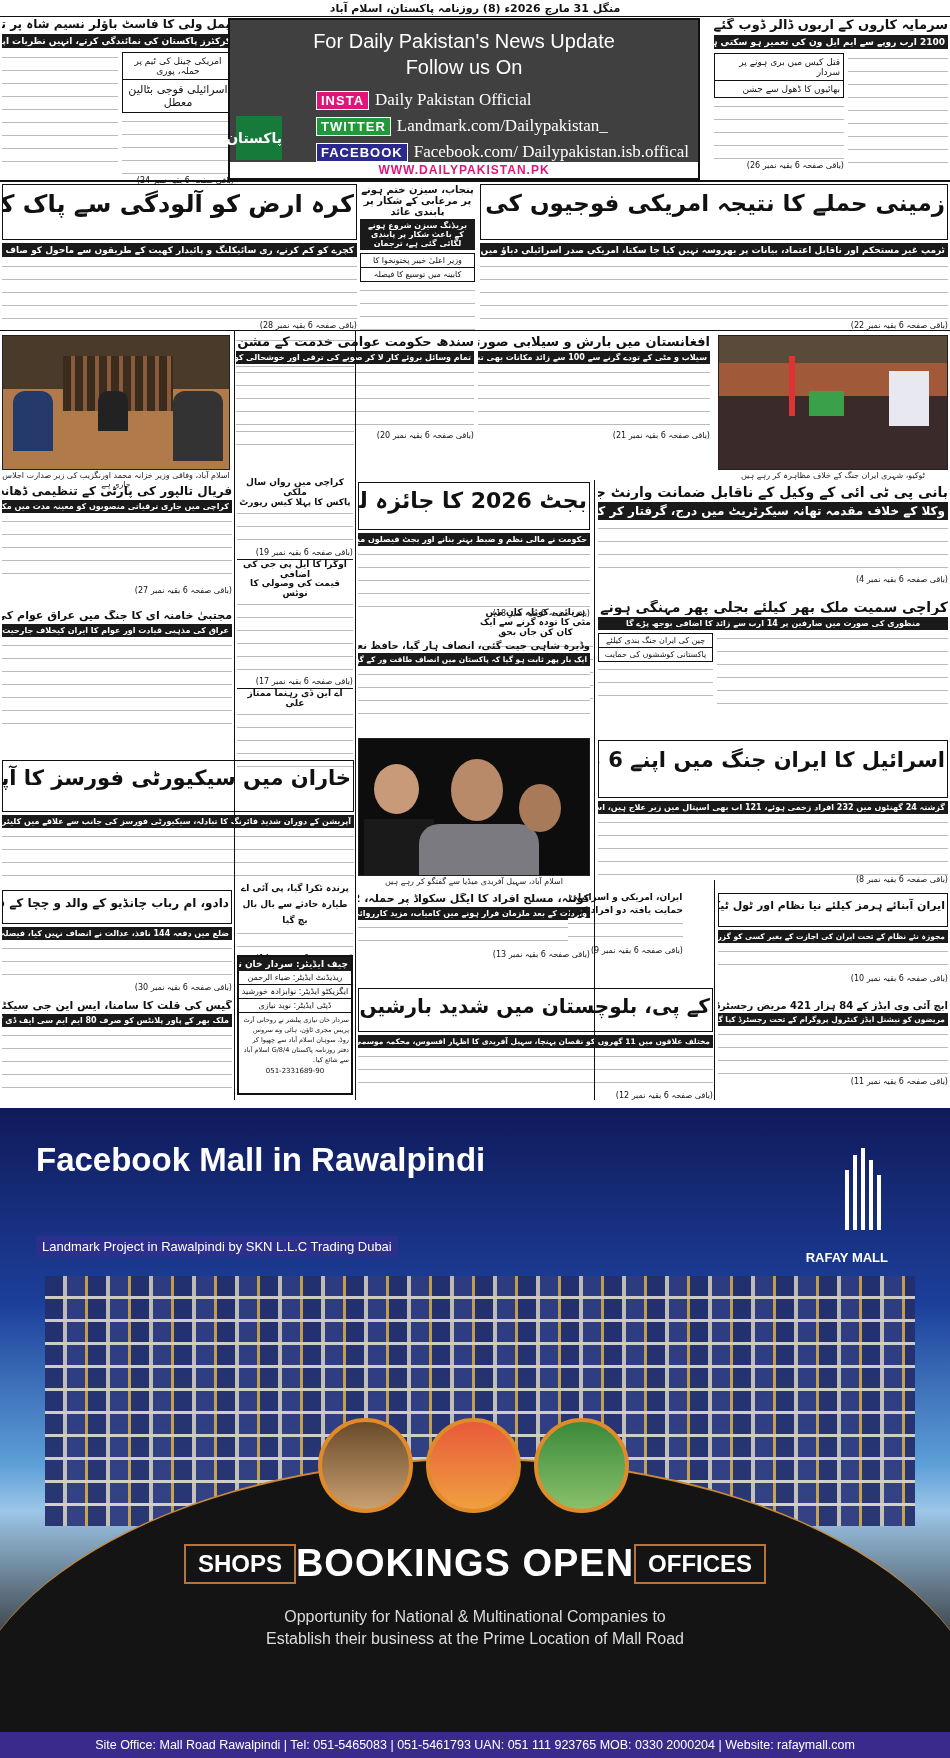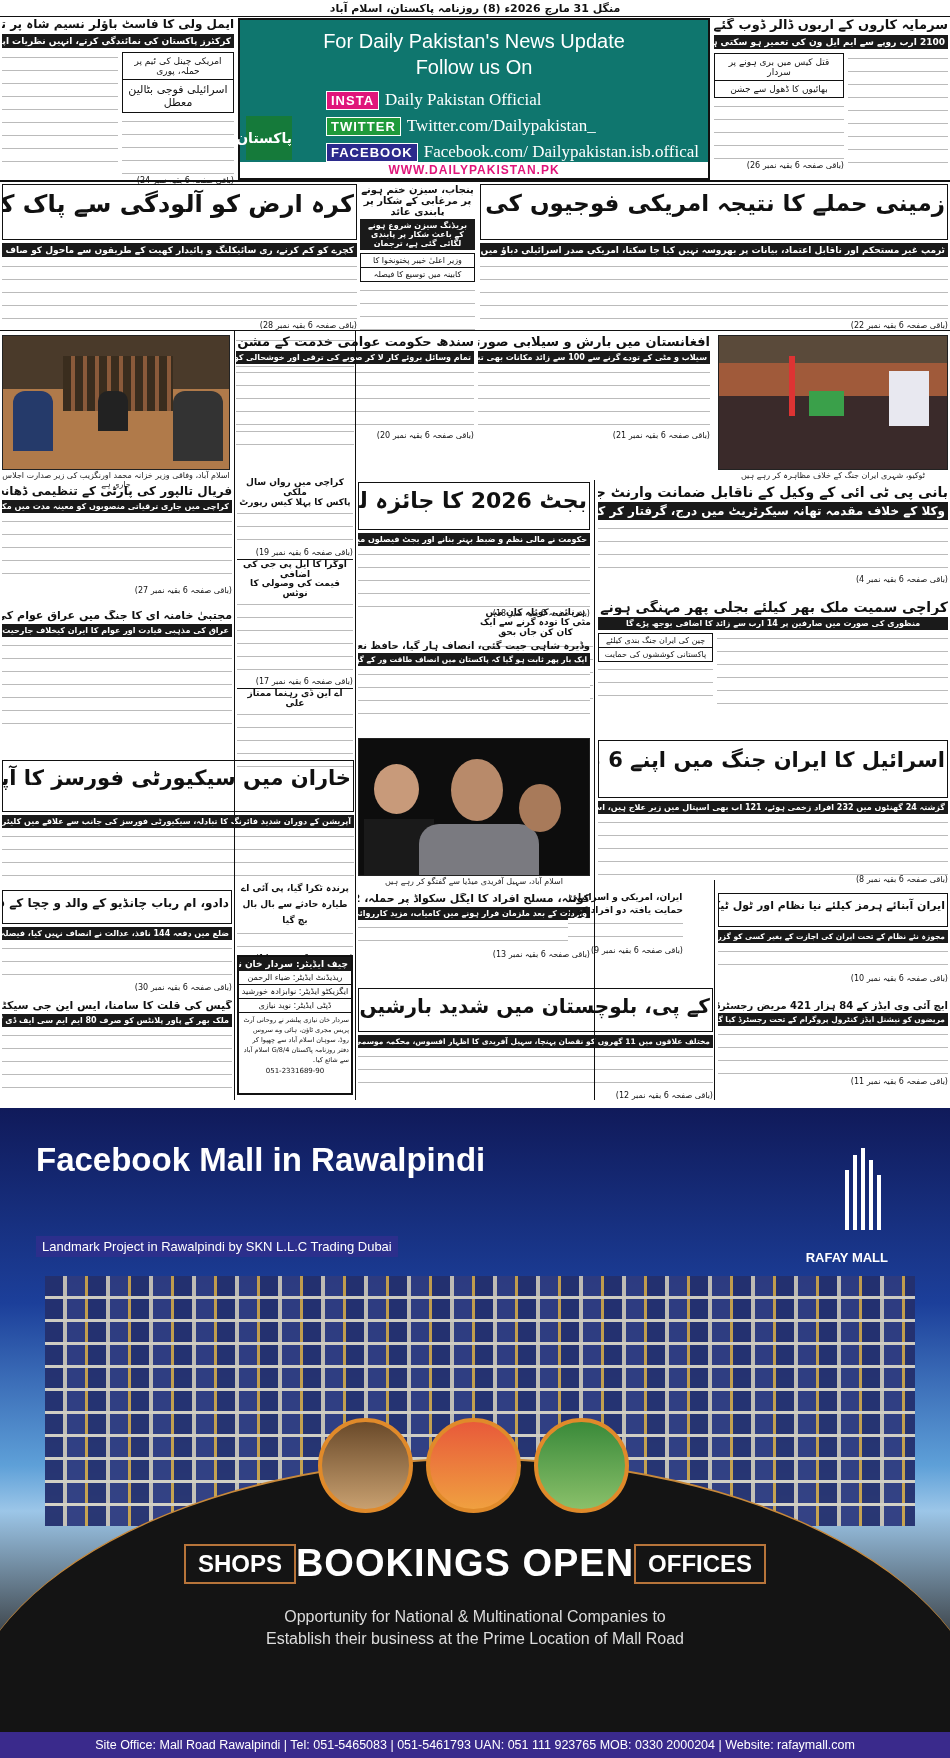--- a/index.html
+++ b/index.html
@@ -11,21 +11,21 @@
 .hl{direction:rtl;text-align:center;font-weight:bold;color:#111;line-height:1.1;overflow:hidden;white-space:nowrap}
 .hl-big{font-size:30px;font-weight:900;letter-spacing:-1px}
 .hl-sm{font-size:11px}
 .strap{background:#1a1a1a;color:#fff;direction:rtl;text-align:center;font-size:10px;font-weight:bold;padding:2px 3px;white-space:nowrap;overflow:hidden}
 .body{direction:rtl;text-align:justify;font-size:7.5px;line-height:13px;color:#222;overflow:hidden}
 .boxed{border:1px solid #111}
 .col-lines{background:repeating-linear-gradient(#fff 0 5px,#bbb 5px 6px,#fff 6px 13px)}
 .photo{overflow:hidden;border:1px solid #222}
 .caption{direction:rtl;text-align:center;font-size:8px;color:#222}
 
-.social{left:238px;top:18px;width:472px;height:162px;background:#0f766e;border:2px solid #111}
+.social{left:228px;top:18px;width:472px;height:162px;background:#404040;border:2px solid #111}
 .social .t1{position:absolute;left:0;right:0;top:10px;text-align:center;color:#fff;font-size:20px;font-family:"Liberation Sans",sans-serif}
 .social .t2{position:absolute;left:0;right:0;top:36px;text-align:center;color:#fff;font-size:20px;font-family:"Liberation Sans",sans-serif}
 .srow{position:absolute;left:86px;height:20px;display:flex;align-items:center;gap:6px}
 .badge{font-family:"Liberation Sans",sans-serif;font-weight:bold;font-size:13px;color:#fff;padding:1px 4px;border:1px solid #fff;letter-spacing:1px}
 .slabel{font-family:"Liberation Serif",serif;color:#fff;font-size:17px}
 .website{position:absolute;left:0;right:0;bottom:0;height:16px;background:#fff;color:#e0157a;font-weight:bold;font-size:12px;text-align:center;letter-spacing:1px;font-family:"Liberation Sans",sans-serif;line-height:16px}
 .logo{position:absolute;left:6px;bottom:18px;width:46px;height:44px;background:#157a3a;color:#fff;font-size:14px;text-align:center;line-height:44px;font-weight:bold;direction:rtl}
 
 .ad{left:0;top:1108px;width:950px;height:650px;background:linear-gradient(#101a5a 0%,#1c3f9a 30%,#5ea0d8 55%,#9cc6e8 62%,#2a2a2a 85%,#111 100%);overflow:hidden}
 .ad .title{position:absolute;left:36px;top:30px;color:#fff;font-family:"Liberation Sans",sans-serif;font-weight:bold;font-size:33px;line-height:44px}
@@ -64,38 +64,38 @@
 
 <div class="abs social">
   <div class="t1">For Daily Pakistan's News Update</div>
   <div class="t2">Follow us On</div>
   <div class="srow" style="top:70px">
     <span class="badge" style="background:#e0157a">INSTA</span>
     <span class="slabel">Daily Pakistan Official</span>
   </div>
   <div class="srow" style="top:96px">
     <span class="badge" style="background:#1f9a3a">TWITTER</span>
-    <span class="slabel">Twitter.com/Dailypakistan_</span>
+    <span class="slabel">Landmark.com/Dailypakistan_</span>
   </div>
   <div class="srow" style="top:122px">
     <span class="badge" style="background:#2b2a8c">FACEBOOK</span>
     <span class="slabel">Facebook.com/ Dailypakistan.isb.offical</span>
   </div>
   <div class="logo">پاکستان</div>
   <div class="website">WWW.DAILYPAKISTAN.PK</div>
 </div>
 
 <div class="abs" style="left:714px;top:18px;width:234px;height:160px">
   <div class="hl" style="font-size:13px">سرمایہ کاروں کے اربوں ڈالر ڈوب گئے، مزمل اسلم</div>
   <div class="strap" style="margin-top:3px;font-size:9px">2100 ارب روپے سے ایم ایل ون کی تعمیر ہو سکتی ہے، وزیر خزانہ کے پی</div>
   <div style="display:flex;gap:4px;margin-top:4px;flex-direction:row-reverse">
     <div class="body col-lines" style="flex:1;height:115px"></div>
     <div style="width:130px">
-      <div class="boxed urdu" style="text-align:center;font-size:9px;padding:3px">قتل کیس میں بری ہونے پر سردار</div>
-      <div class="boxed urdu" style="text-align:center;font-size:9px;padding:3px;border-top:0">بھائیوں کا ڈھول سے جشن</div>
+      <div class="boxed urdu" style="text-align:right;font-size:9px;padding:3px">قتل کیس میں بری ہونے پر سردار</div>
+      <div class="boxed urdu" style="font-size:9px;padding:3px;border-top:0">بھائیوں کا ڈھول سے جشن</div>
       <div class="body col-lines" style="height:60px;margin-top:3px"></div>
       <div class="urdu" style="font-size:8px">(باقی صفحہ 6 بقیہ نمبر 26)</div>
     </div>
   </div>
 </div>
 
 <div class="abs rule" style="left:0;top:180px;width:950px;height:2px"></div>
 
 <div class="abs" style="left:2px;top:184px;width:355px;height:140px">
   <div class="hl hl-big boxed" style="font-size:24px;padding:6px 2px;height:56px">کرہ ارض کو آلودگی سے پاک کرنا مشترکہ ذمہ داری ہے، مریم نواز</div>

